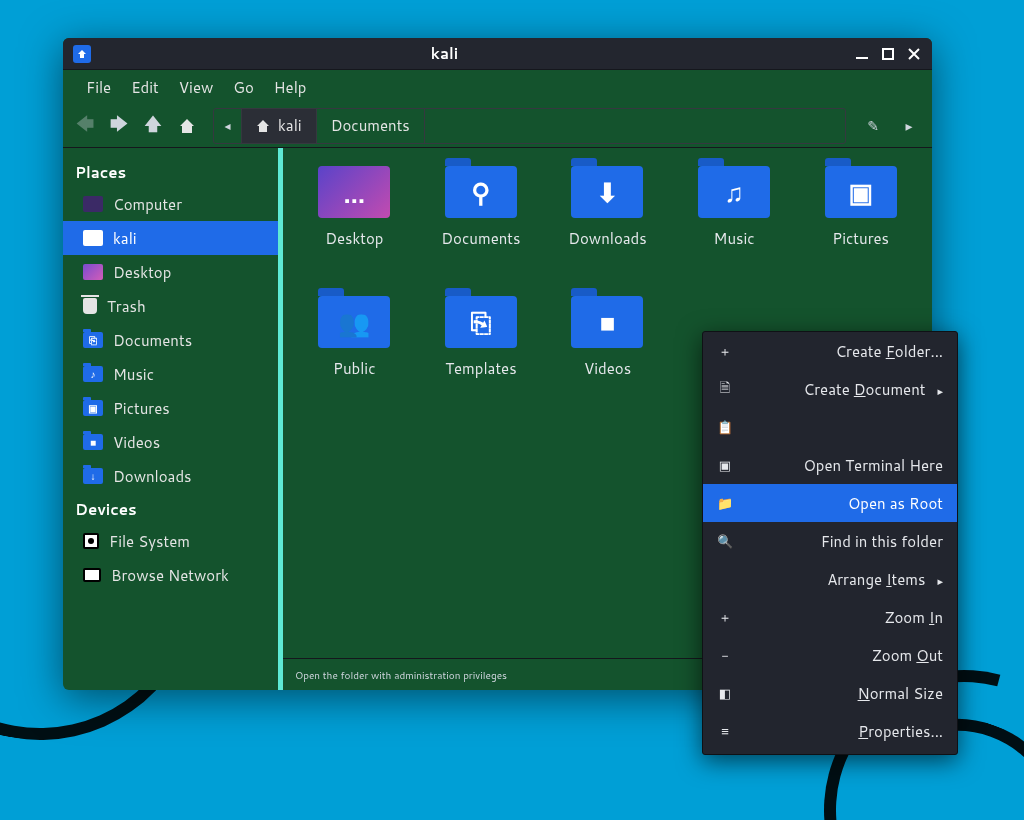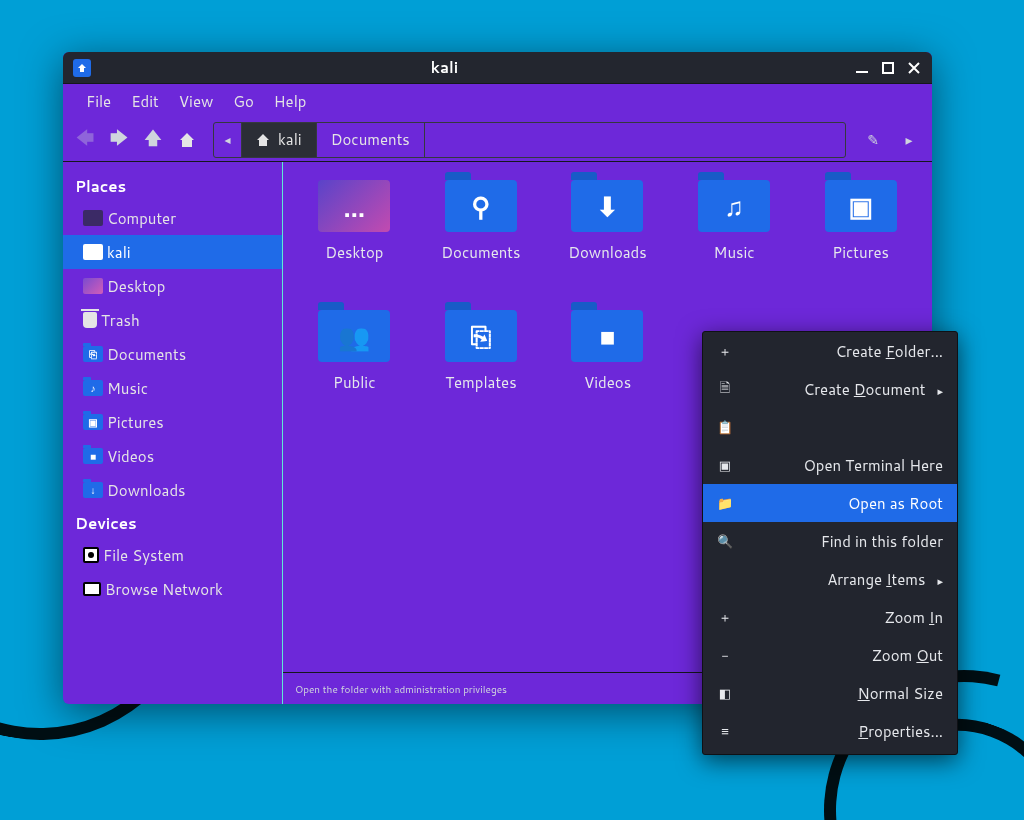--- a/index.html
+++ b/index.html
@@ -13,23 +13,23 @@
     color: #e5e5e5;
   }
   
   .swirl { position:absolute; border:12px solid #000; border-radius:50%; opacity:.9;}
   .swirl.s1{width:320px;height:320px;left:-120px;top:420px;border-top-color:transparent;border-left-color:transparent;transform:rotate(10deg);}
   .swirl.s2{width:280px;height:280px;right:-80px;top:670px;border-bottom-color:transparent;border-right-color:transparent;transform:rotate(-30deg);}
   .swirl.s3{width:200px;height:180px;right:-40px;top:720px;border-bottom-color:transparent;border-left-color:transparent;transform:rotate(20deg);}
 
   .window {
     position: absolute;
-    left: 63px; top: 52px;
+    left: 63px; top: 38px;
     width: 869px; height: 652px;
-    background: #6d28d9;
+    background: #14532d;
     border-radius: 6px;
     display: flex; flex-direction: column;
     box-shadow: 0 8px 40px rgba(0,0,0,.5);
   }
 
   
   .titlebar {
     height: 32px;
     display:flex; align-items:center;
     background:#23262f;
@@ -55,23 +55,23 @@
   .pathbar{display:flex;flex:1;height:36px;align-items:stretch;margin-left:6px;border:1px solid #35383f;border-radius:3px;overflow:hidden;}
   .pathbtn{width:28px;display:flex;align-items:center;justify-content:center;border-right:1px solid #35383f;font-size:12px;color:#cfd5dd;cursor:pointer;}
   .pathseg{display:flex;align-items:center;padding:0 14px;gap:8px;border-right:1px solid #35383f;cursor:pointer;}
   .pathseg.active{background:#2b2e36;}
   .pathfill{flex:1;}
   .tool-right{display:flex;align-items:center;gap:6px;margin-left:6px;}
   .iconbtn{width:30px;height:32px;display:flex;align-items:center;justify-content:center;color:#cfd5dd;font-size:14px;cursor:pointer;}
 
   
   .body{flex:1;display:flex;min-height:0;}
-  .sidebar{width:220px;border-right:1px solid #5eead4;padding-top:8px;overflow:hidden;}
+  .sidebar{width:220px;border-right:5px solid #5eead4;padding-top:8px;overflow:hidden;}
   .shead{font-weight:700;color:#fff;padding:6px 12px 4px;}
-  .sitem{display:flex;align-items:center;gap:4px;height:34px;padding:0 12px 0 20px;cursor:pointer;}
+  .sitem{display:flex;align-items:center;gap:10px;height:34px;padding:0 12px 0 20px;cursor:pointer;}
   .sitem.selected{background:#1f6be8;color:#fff;}
   .sic{width:20px;height:16px;border-radius:2px;display:inline-block;position:relative;}
   
   .sic.folder{background:#1f6be8;}
   .sic.folder::before{content:"";position:absolute;top:-3px;left:0;width:8px;height:3px;background:#1f6be8;border-radius:1px 1px 0 0;}
   .sic.trash{width:14px;background:#e5e5e5;border-radius:2px 2px 4px 4px;}
   .sic.trash::before{content:"";position:absolute;top:-3px;left:-2px;right:-2px;height:2px;background:#e5e5e5;}
   .sic.disk{width:16px;height:16px;background:#fff;border:2px solid #000;border-radius:2px;}
   .sic.disk::after{content:"";position:absolute;left:3px;top:3px;width:6px;height:6px;background:#000;border-radius:50%;}
   .sic.net{width:18px;height:14px;background:#fff;border:2px solid #000;border-radius:2px;}

